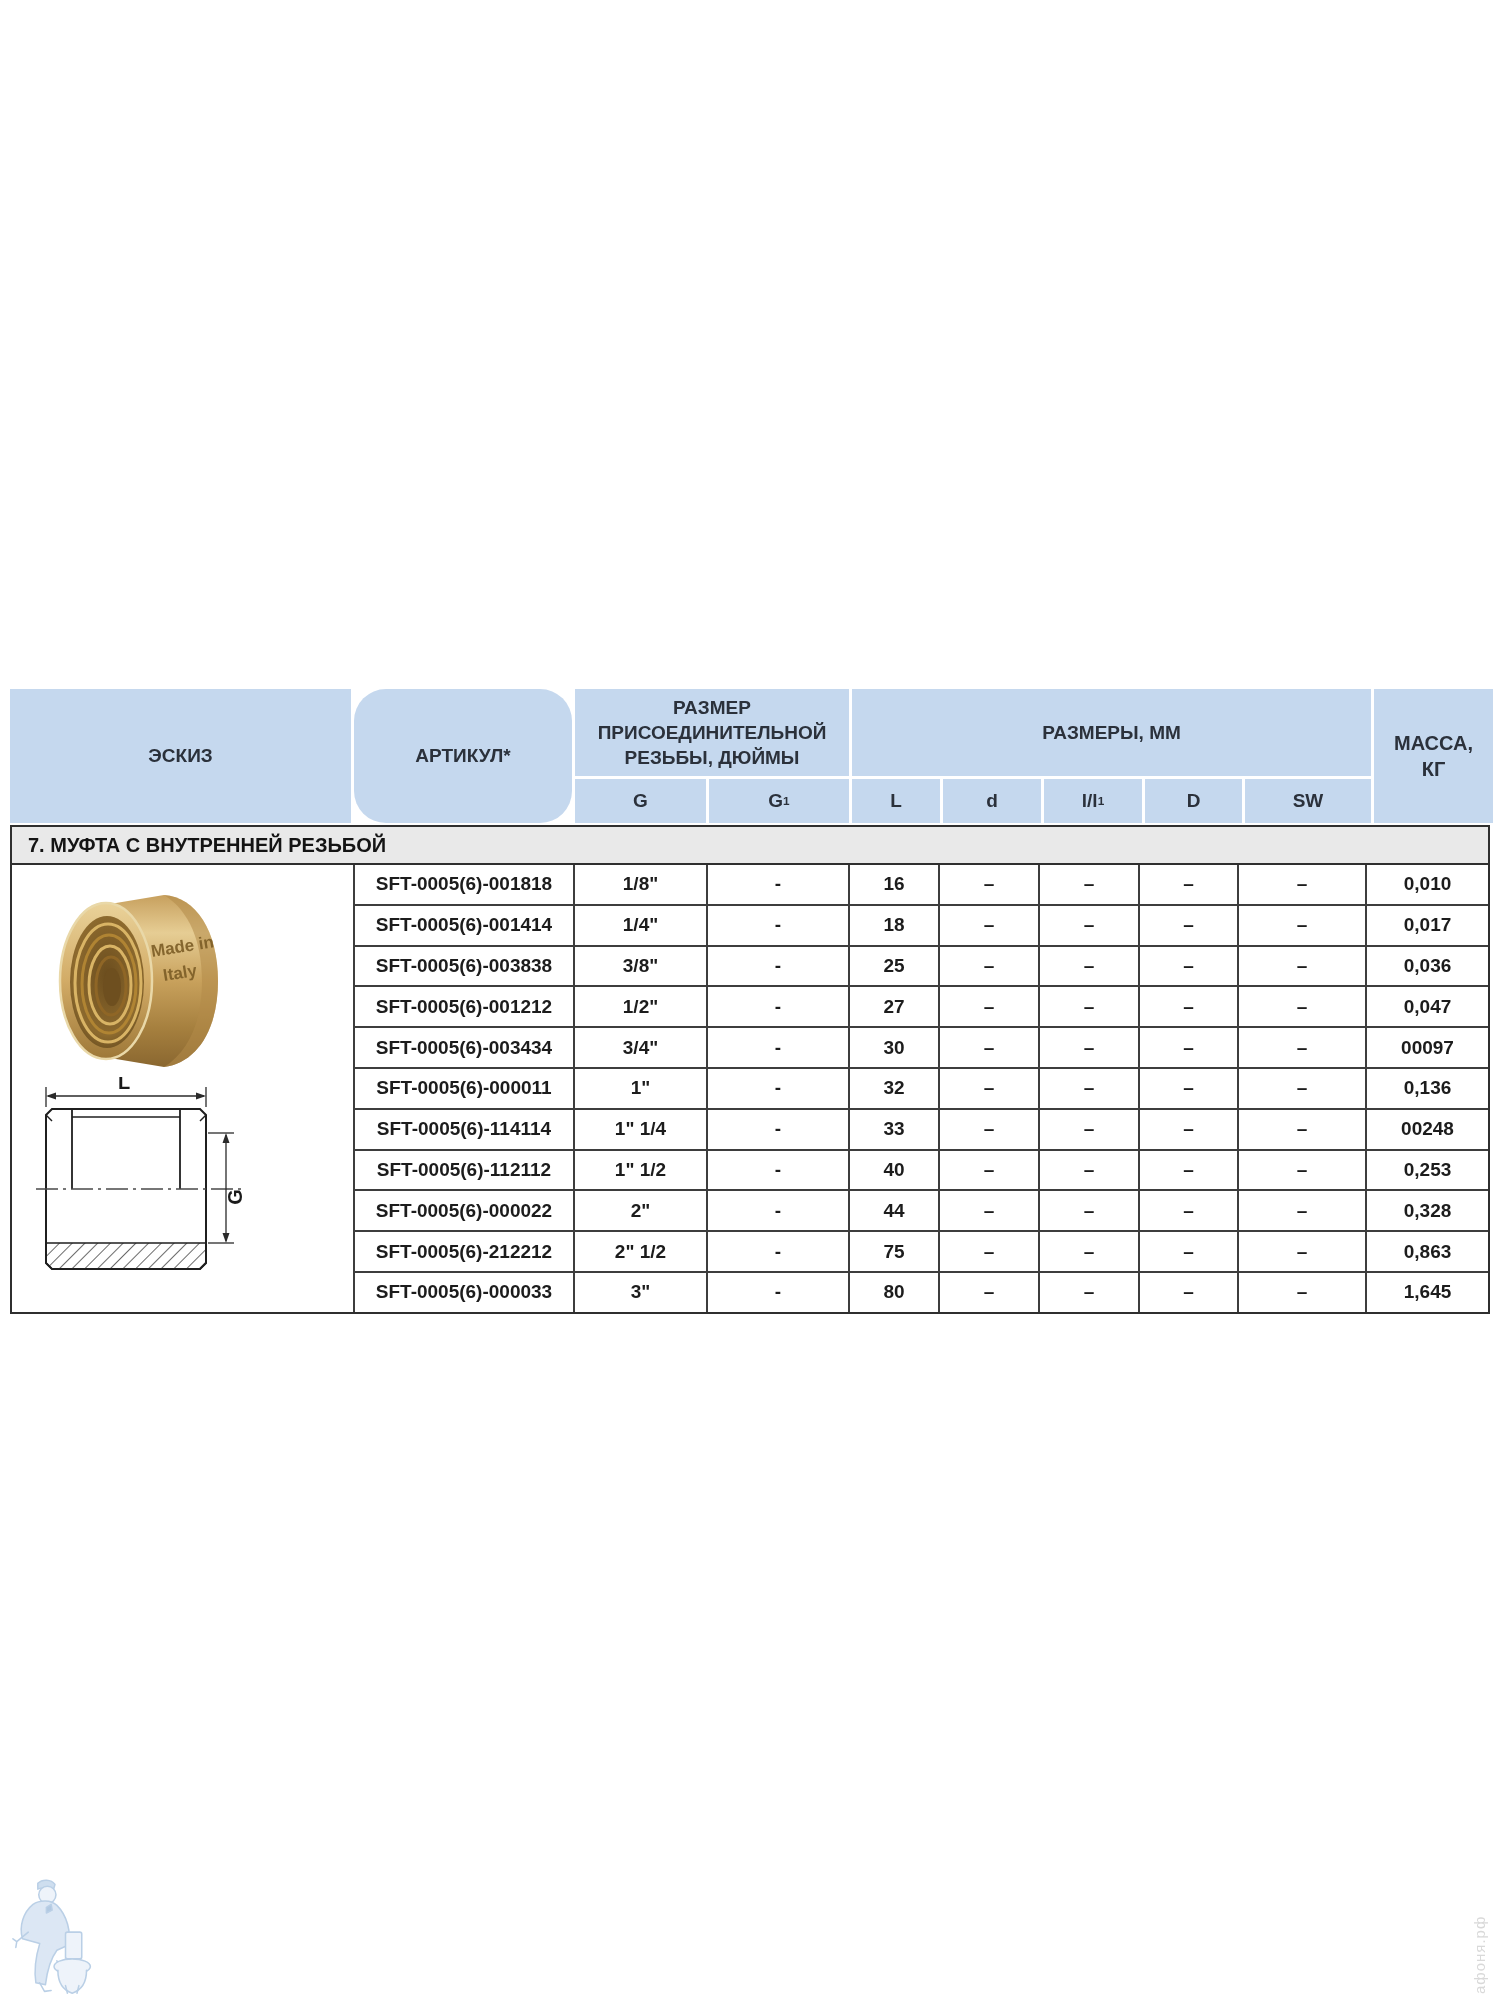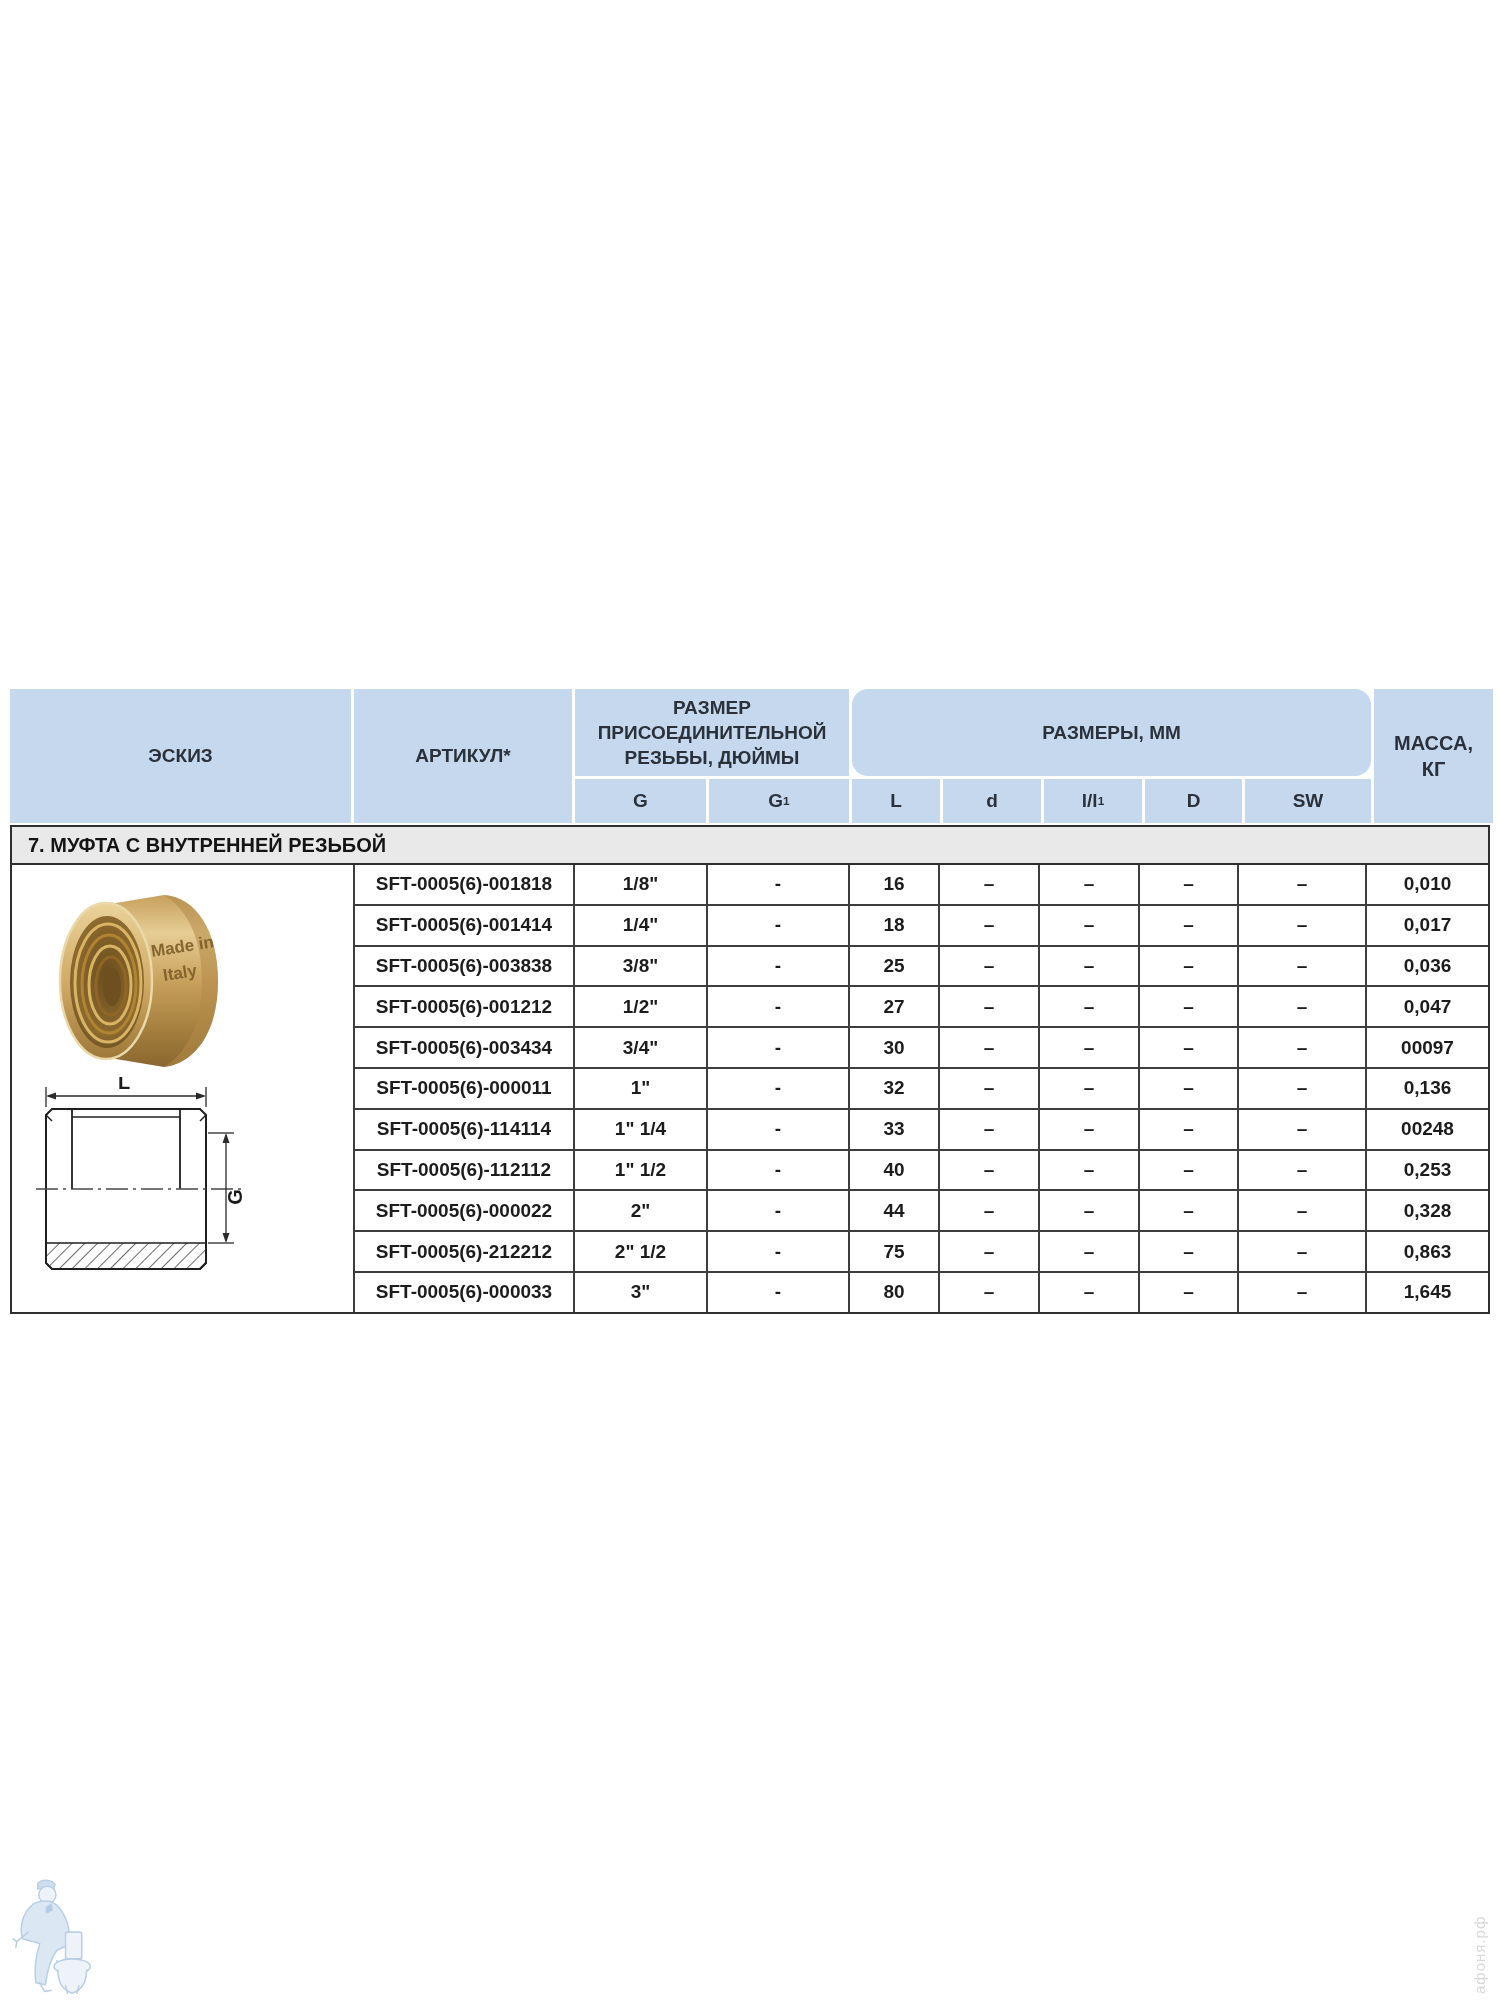--- a/index.html
+++ b/index.html
@@ -29,23 +29,23 @@
     gap:3px;background:#fff;
   }
   .h{
     background:var(--header-blue);
     display:flex;align-items:center;justify-content:center;text-align:center;
     font-weight:bold;font-size:19px;line-height:1.32;color:var(--header-text);
     padding:2px 20px;
   }
   .h sub{font-size:0.62em;font-weight:bold;}
   .hc1{grid-column:1;grid-row:1/3;}
-  .hc2{grid-column:2;grid-row:1/3;}
+  .hc2{grid-column:2;grid-row:1/3;border-radius:32px;}
   .hg1{grid-column:3/5;grid-row:1;}
-  .hg2{grid-column:5/10;grid-row:1;border-radius:16px;}
+  .hg2{grid-column:5/10;grid-row:1;}
   .hc10{grid-column:10;grid-row:1/3;font-size:20px;}
 
   
   .section-row{
     margin-top:2px;height:40px;width:1480px;
     background:var(--section-gray);
     border:2px solid var(--border-dark);
     display:flex;align-items:center;
     padding-left:16px;
     font-weight:bold;font-size:20px;color:#141414;

